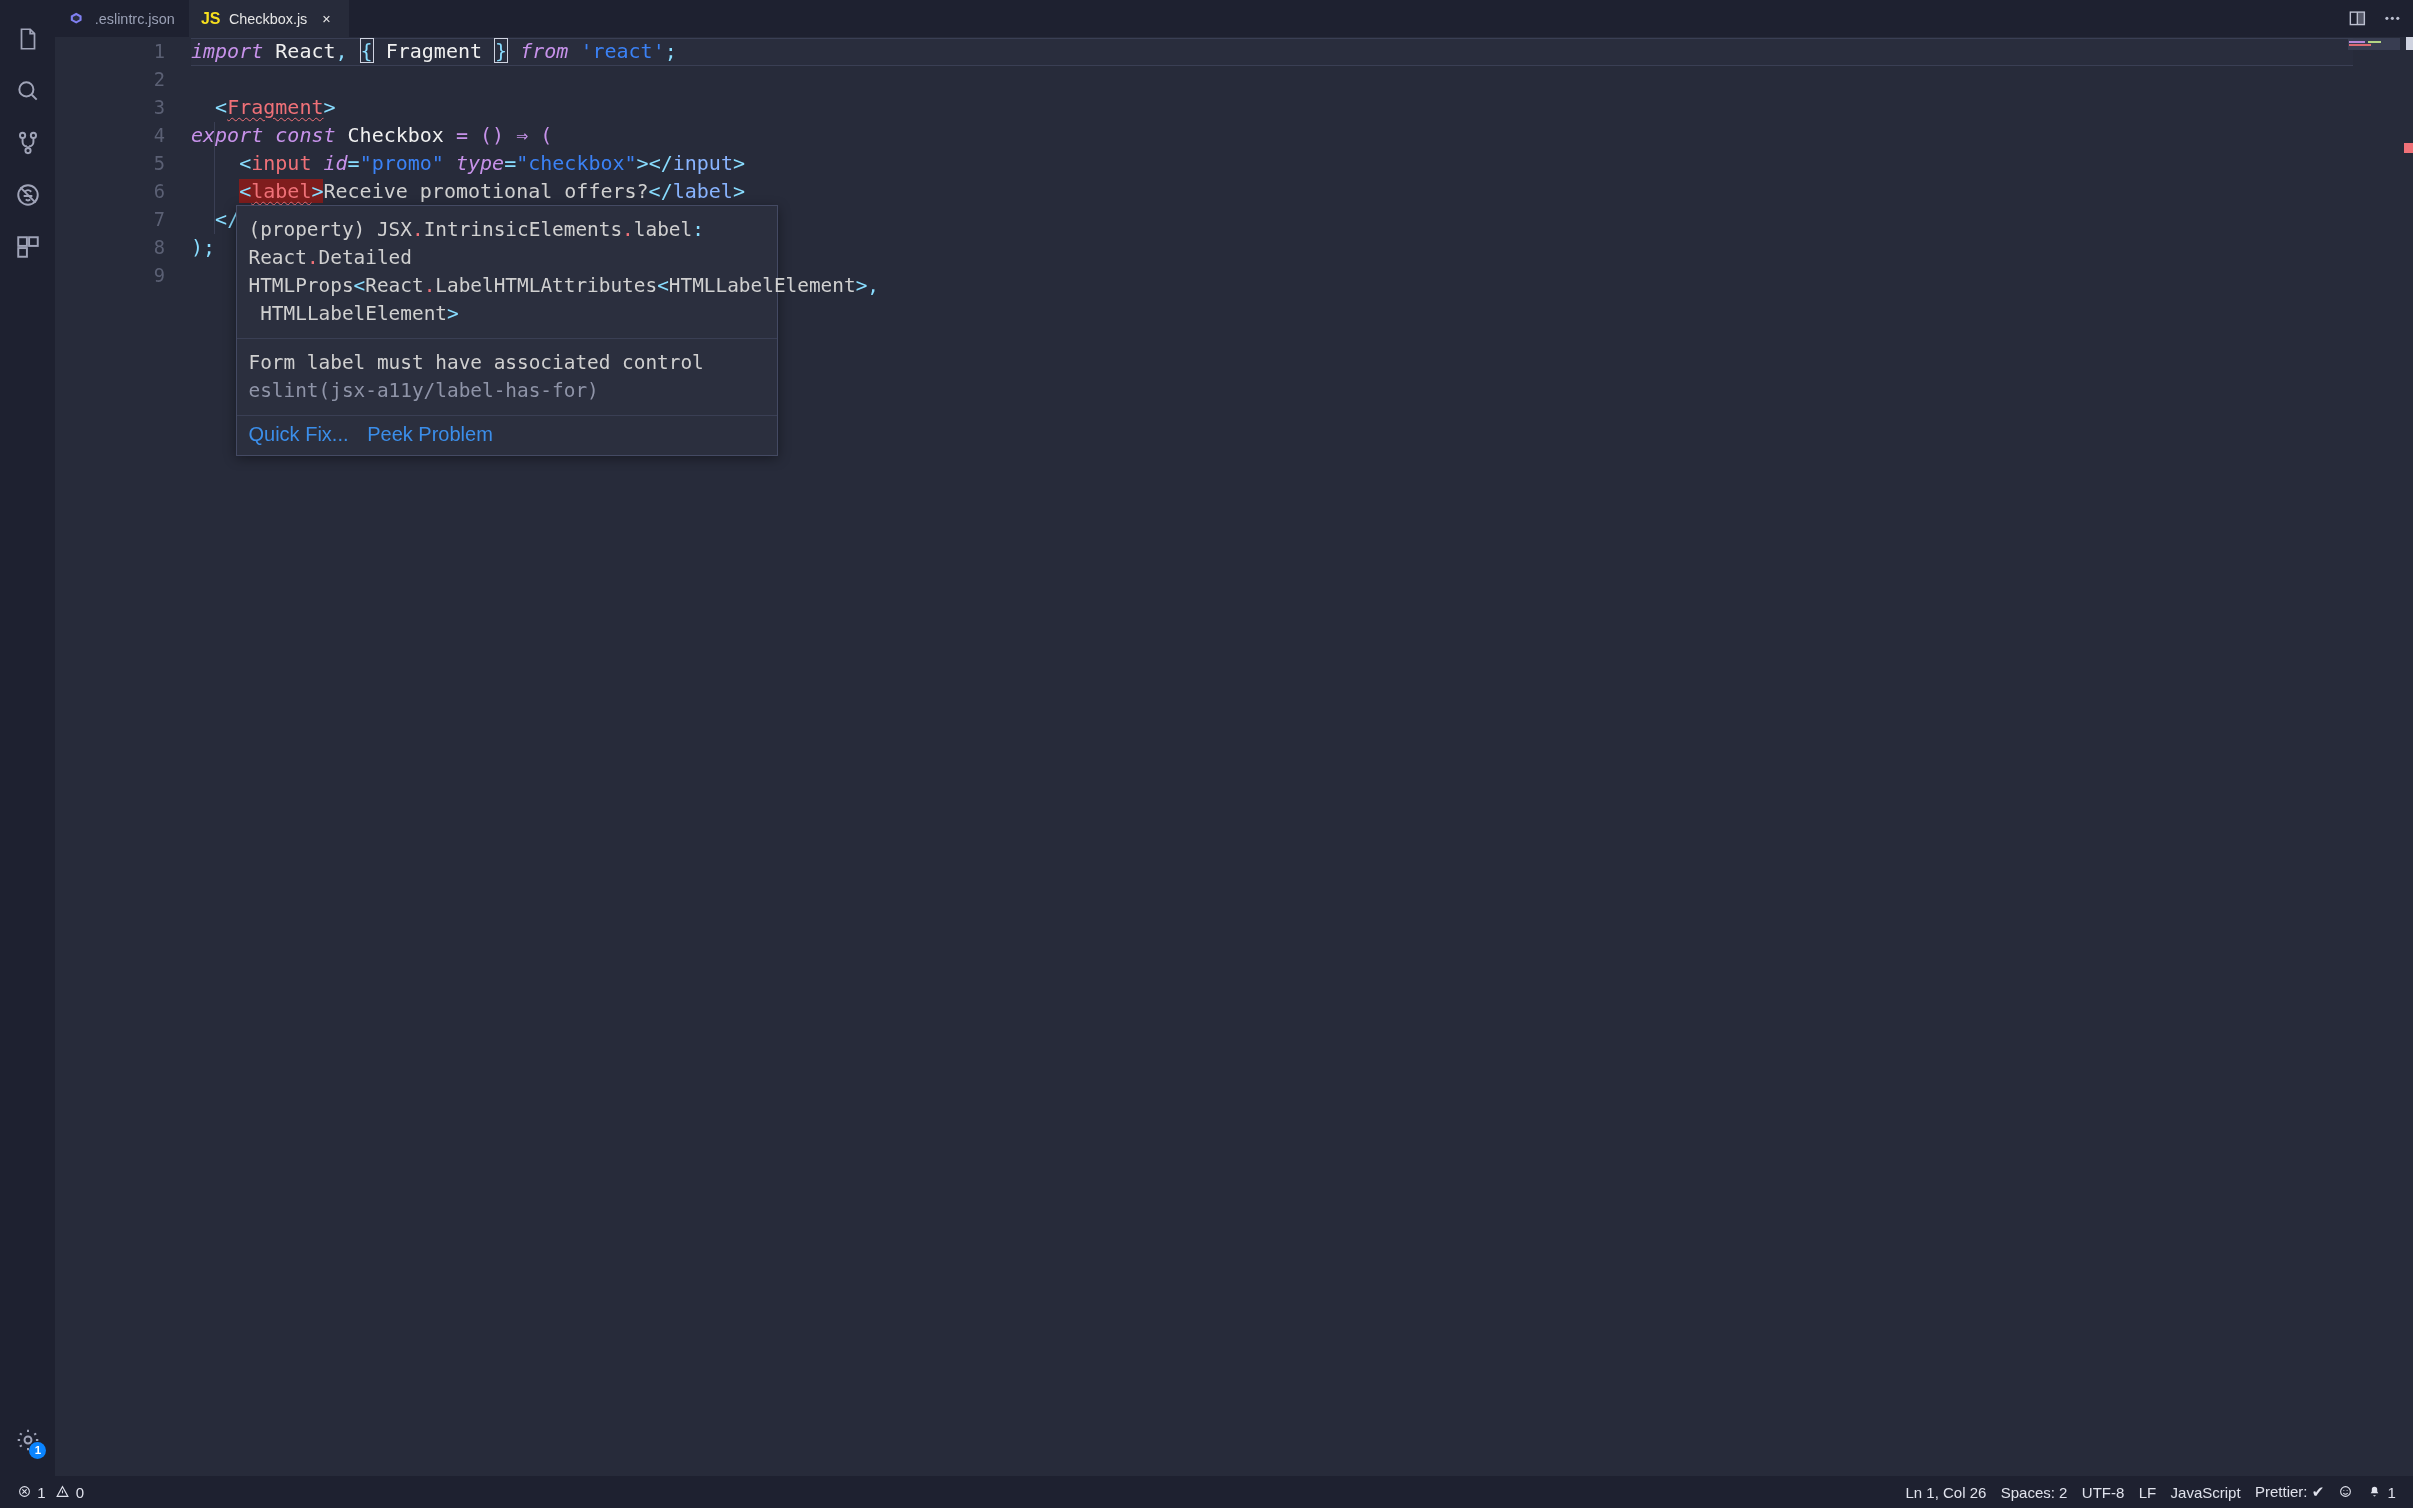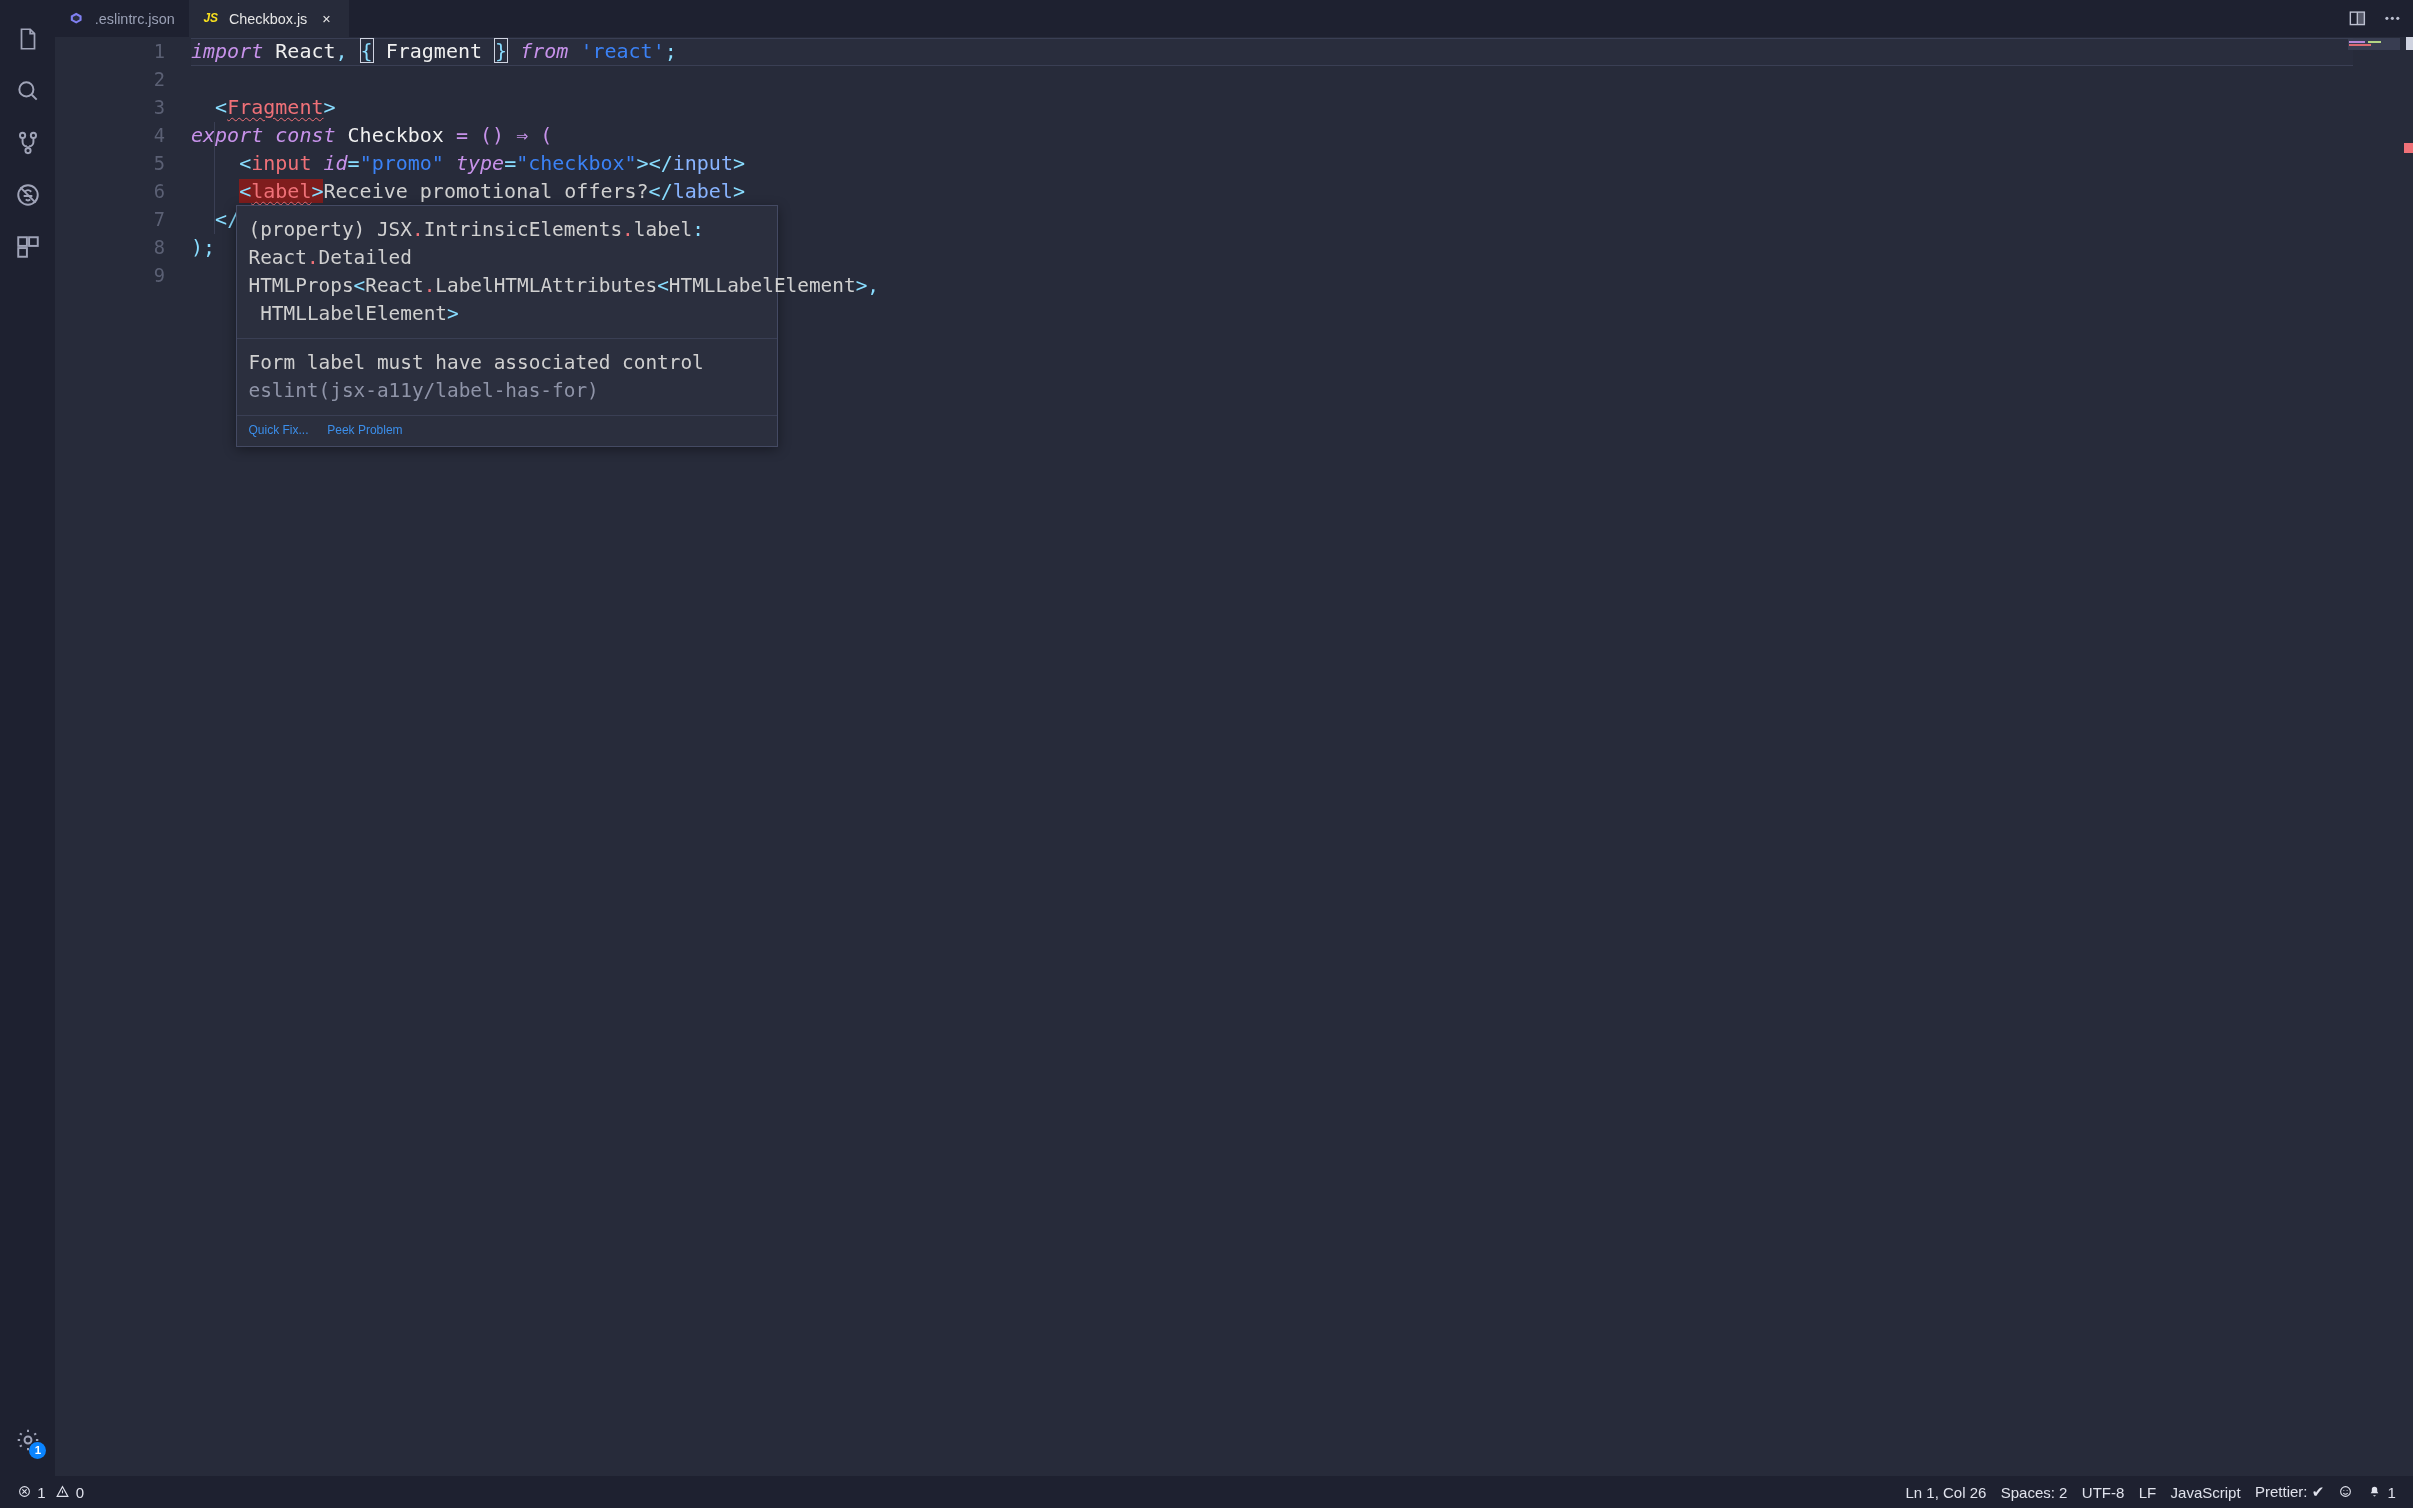--- a/index.html
+++ b/index.html
@@ -193,21 +193,21 @@
       color: #d0d0d0;
       white-space: pre-wrap;
       border-bottom: 0.7px solid #3a3f54;
     }
     .hover-sec:last-of-type { border-bottom: 0.7px solid #3a3f54;}
     .hover-links {
       padding: 7.2px 11.5px 8.6px 11.5px;
       display: flex;
       gap: 18.7px;
       font-family: -apple-system, "Segoe UI", sans-serif;
-      font-size: 12px;
+      font-size: 20px;
     }
     .hover-links span { color: #3b8eea; cursor: pointer;}
     .h-mute { color: #8f94a8; }
     .hk-pu { color: #89ddff; }
     .hk-dot{ color: #f07178; }
     
     .minimap {
       position: absolute;
       right: 13px;
       top: 1.4px;
@@ -311,21 +311,21 @@
       <div class="tab">
         <span class="t-icon">
           <svg viewBox="0 0 24 24">
               <polygon points="12,3 21,8 21,16 12,21 3,16 3,8" fill="#8080f2"></polygon>
               <polygon points="12,7 17.5,10 17.5,14 12,17 6.5,14 6.5,10" fill="#2b2f3e"></polygon>
             </svg>
         </span>
         <span>.eslintrc.json</span>
       </div>
       <div class="tab active">
-        <span class="t-icon" style="color:#f7df1e; font-family:-apple-system,sans-serif; font-weight:700; font-size:12px;font-style:italic;">JS</span>
+        <span class="t-icon" style="color:#f7df1e; font-family:-apple-system,sans-serif; font-weight:700; font-size:16px;">JS</span>
         <span>Checkbox.js</span>
         <span class="close">×</span>
       </div>
       <div class="title-actions">
         <div class="ta-ic">
           <svg viewBox="0 0 24 24" fill="none" stroke="currentColor" stroke-width="1.8">
               <rect x="3" y="4" width="18" height="16"></rect>
               <path d="M12 4v16"></path>
               <rect x="12.5" y="4.5" width="8" height="15" fill="currentColor" opacity="0.35" stroke="none"></rect>
             </svg>

